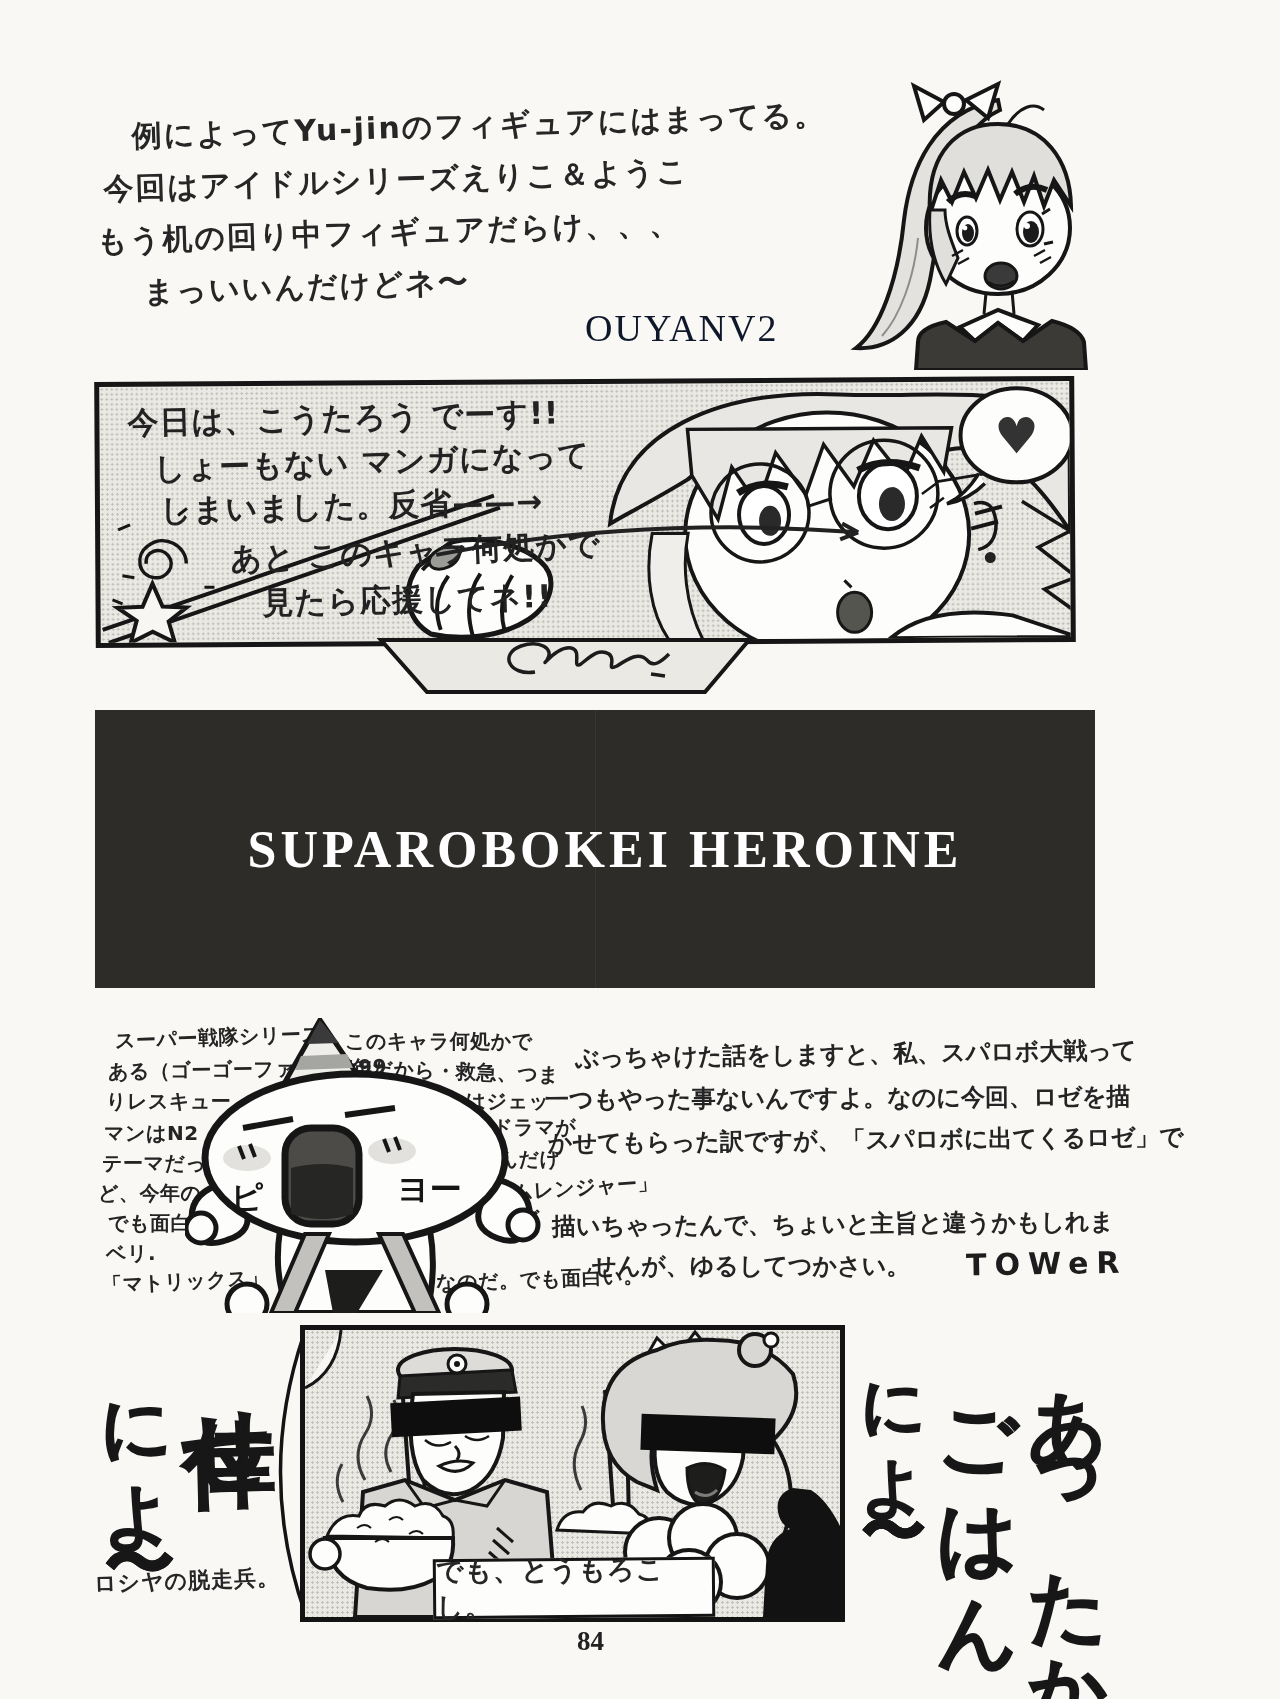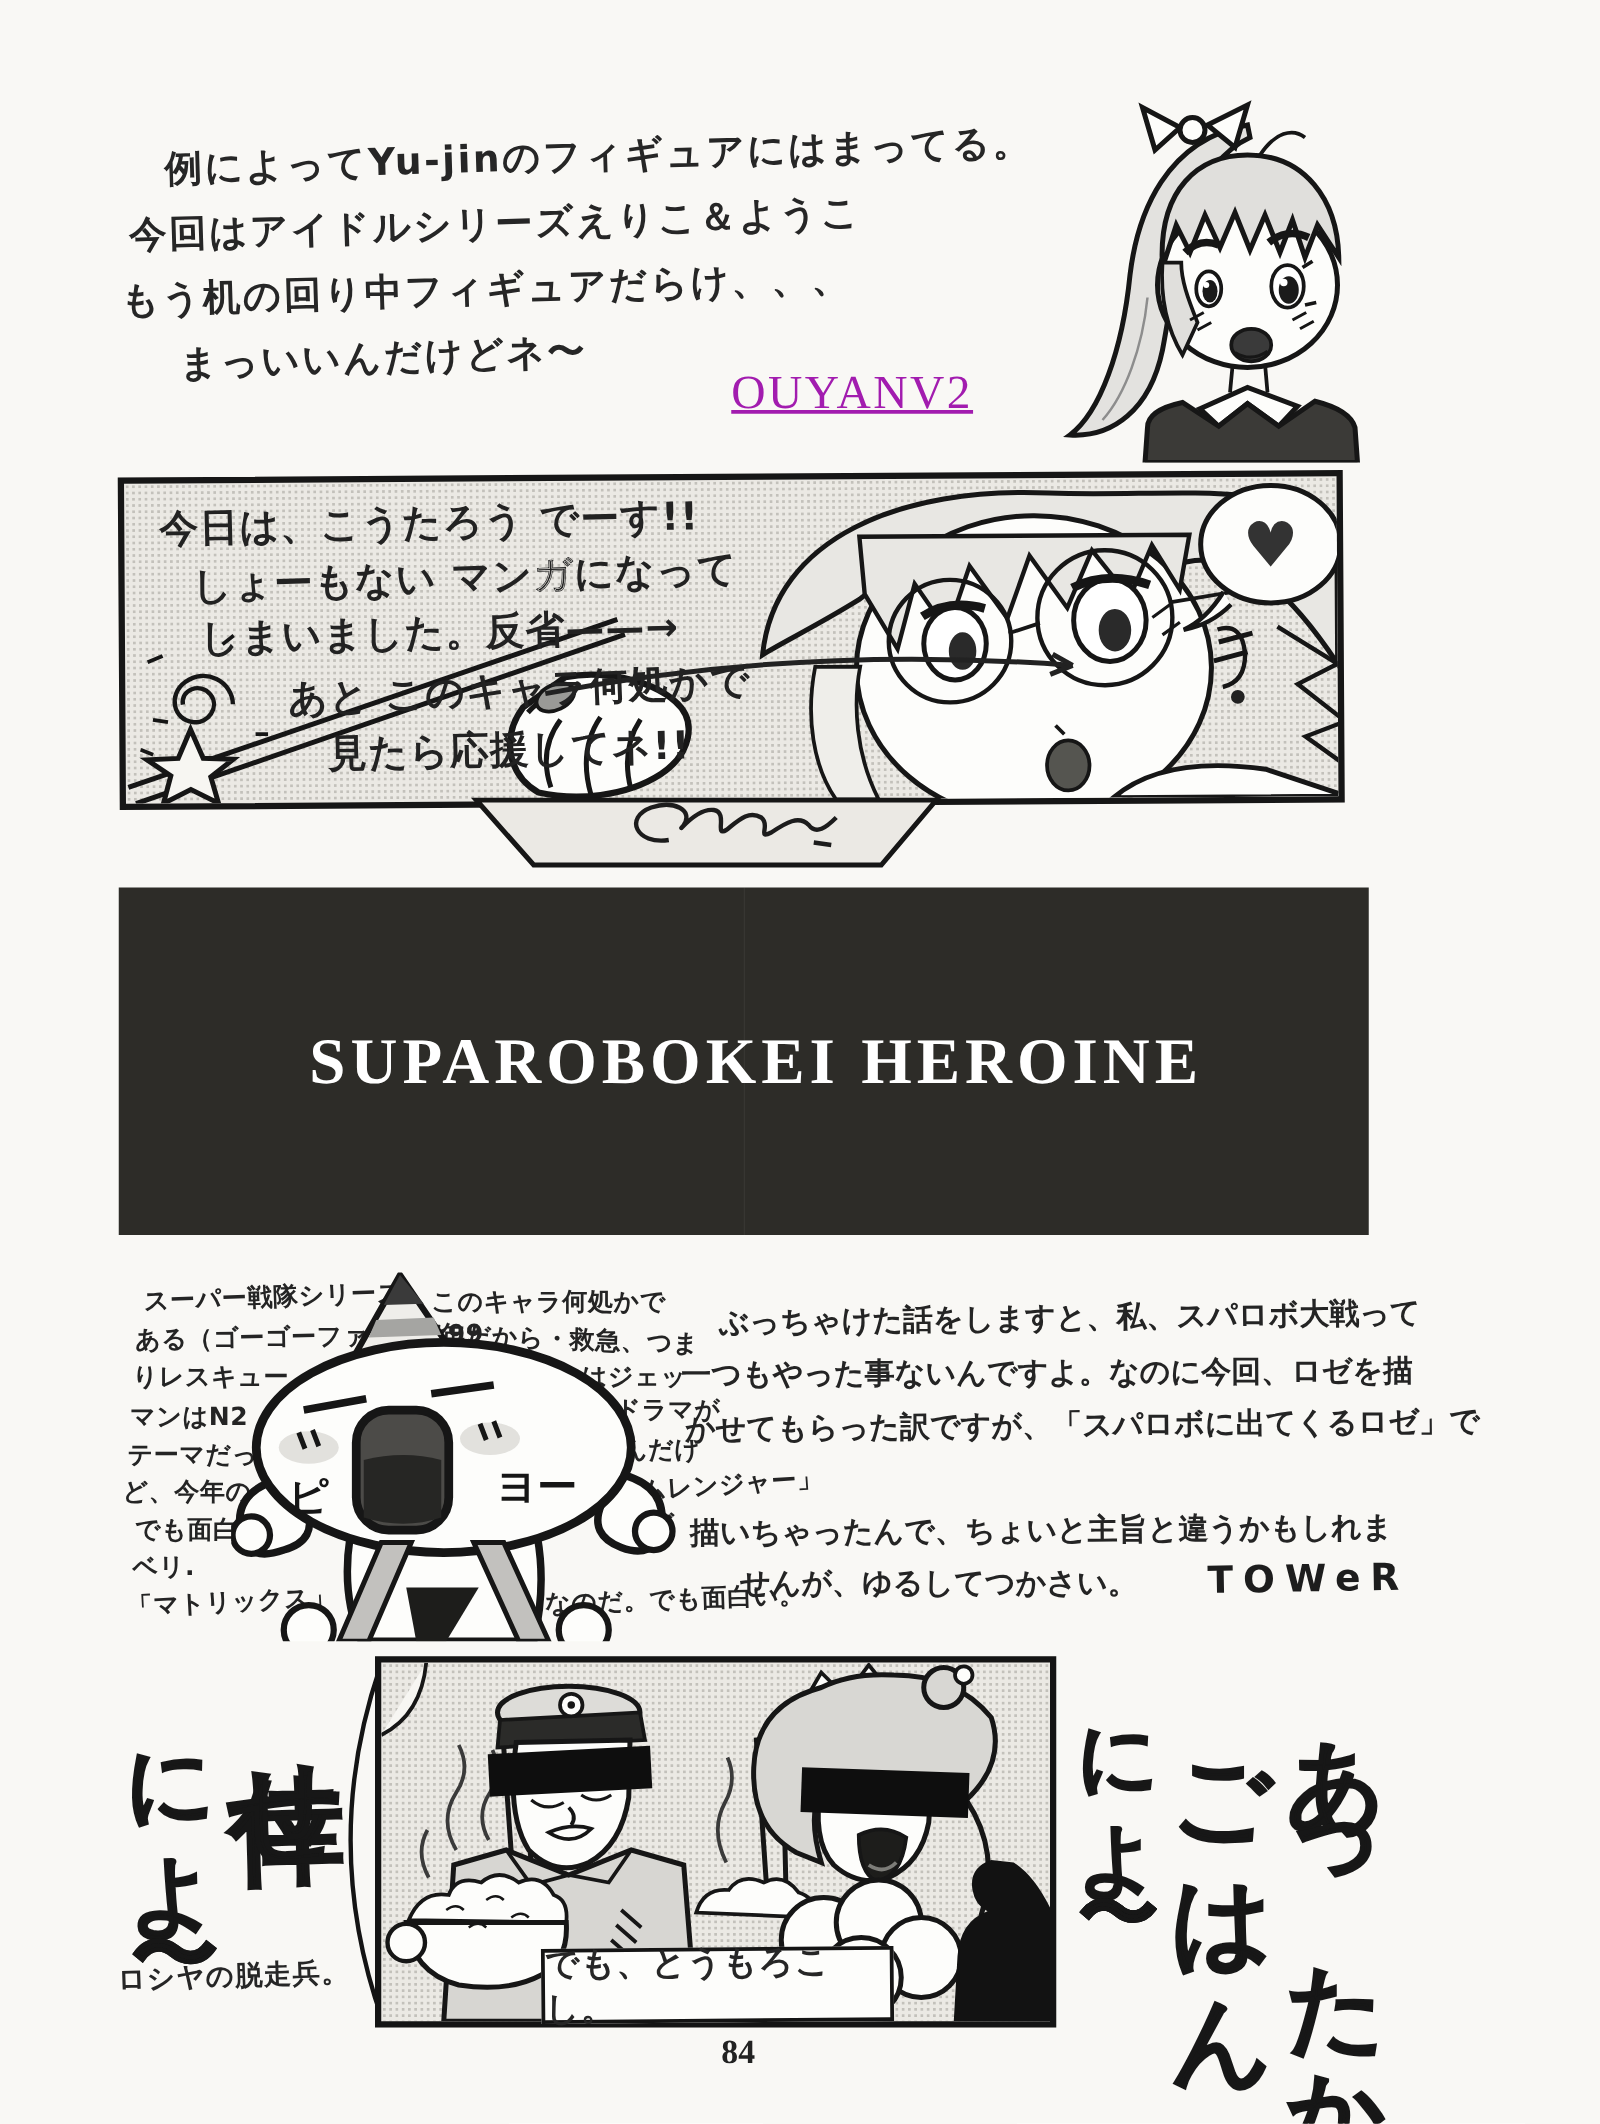--- a/index.html
+++ b/index.html
@@ -11,21 +11,21 @@
   .abs{position:absolute;}
   .hand{font-family:"DejaVu Sans",sans-serif;font-weight:600;color:#262626;}
   .tone{
     background-color:#ebe9e4;
     background-image:radial-gradient(circle,#c3c1bb 1.1px,rgba(0,0,0,0) 1.4px);
     background-size:5px 5px;
   }
   
   .top-note{left:96px;top:100px;transform:rotate(-1.8deg);font-size:30px;line-height:52px;letter-spacing:2px;}
   .top-note div{white-space:nowrap;}
-  .credit{left:585px;top:292px;font-family:"Liberation Serif",serif;font-size:38px;letter-spacing:2px;color:#a21caf;text-decoration:underline;}
+  .credit{left:585px;top:306px;font-family:"Liberation Serif",serif;font-size:38px;letter-spacing:2px;color:#0f172a;}
   
   .intro-panel{left:95px;top:379px;width:970px;height:256px;border:5px solid #161616;
     transform:rotate(-0.35deg);overflow:hidden;}
   .intro-panel .pline{position:absolute;font-size:31px;font-weight:700;letter-spacing:1px;white-space:nowrap;color:#222;}
   .sig-plate{left:375px;top:638px;width:380px;height:58px;}
   
   .banner{left:95px;top:710px;width:980px;height:278px;background:#2d2c28;
     display:flex;align-items:center;justify-content:center;padding-left:20px;}
   .banner::after{content:"";position:absolute;left:50%;top:0;width:1px;height:100%;background:rgba(255,255,255,0.05);}
   .banner-title{font-family:"Liberation Serif",serif;font-weight:bold;font-size:52px;letter-spacing:4px;color:#ffffff;white-space:nowrap;}

